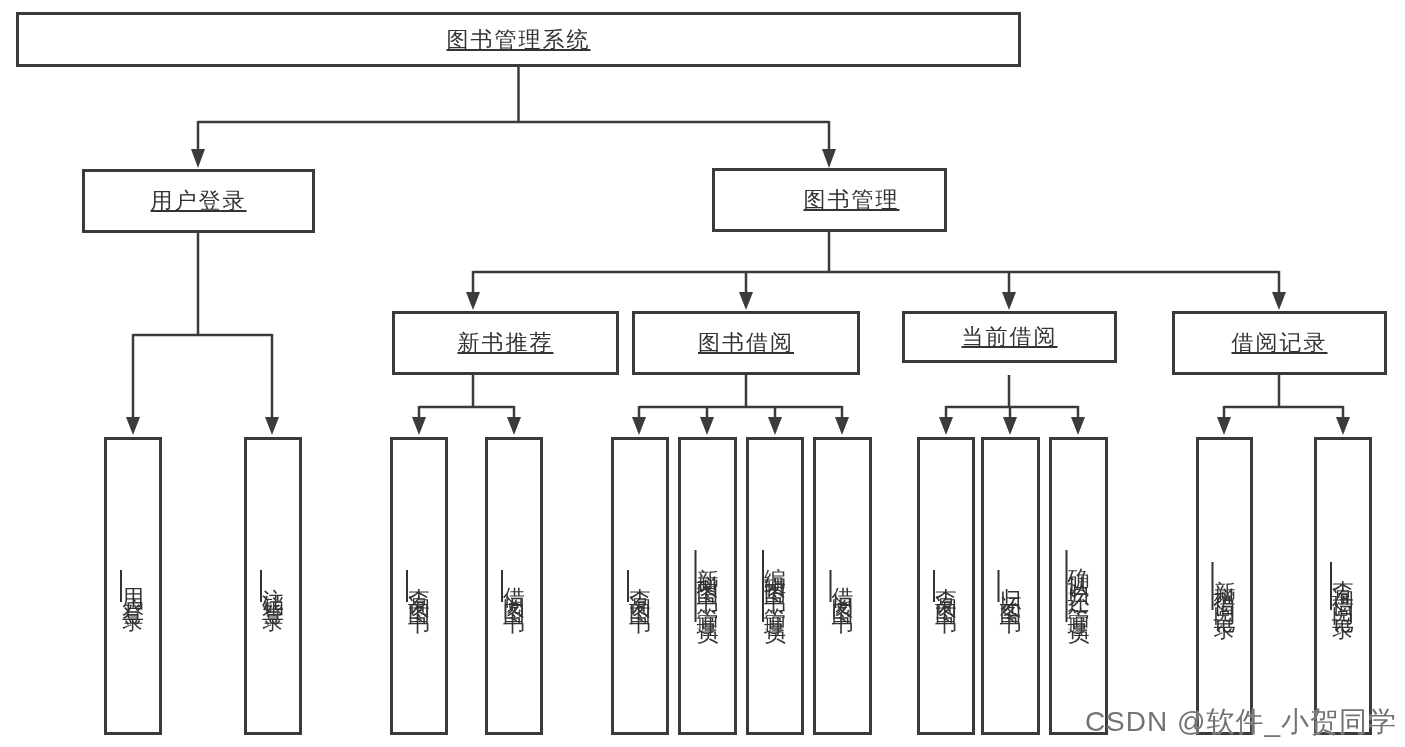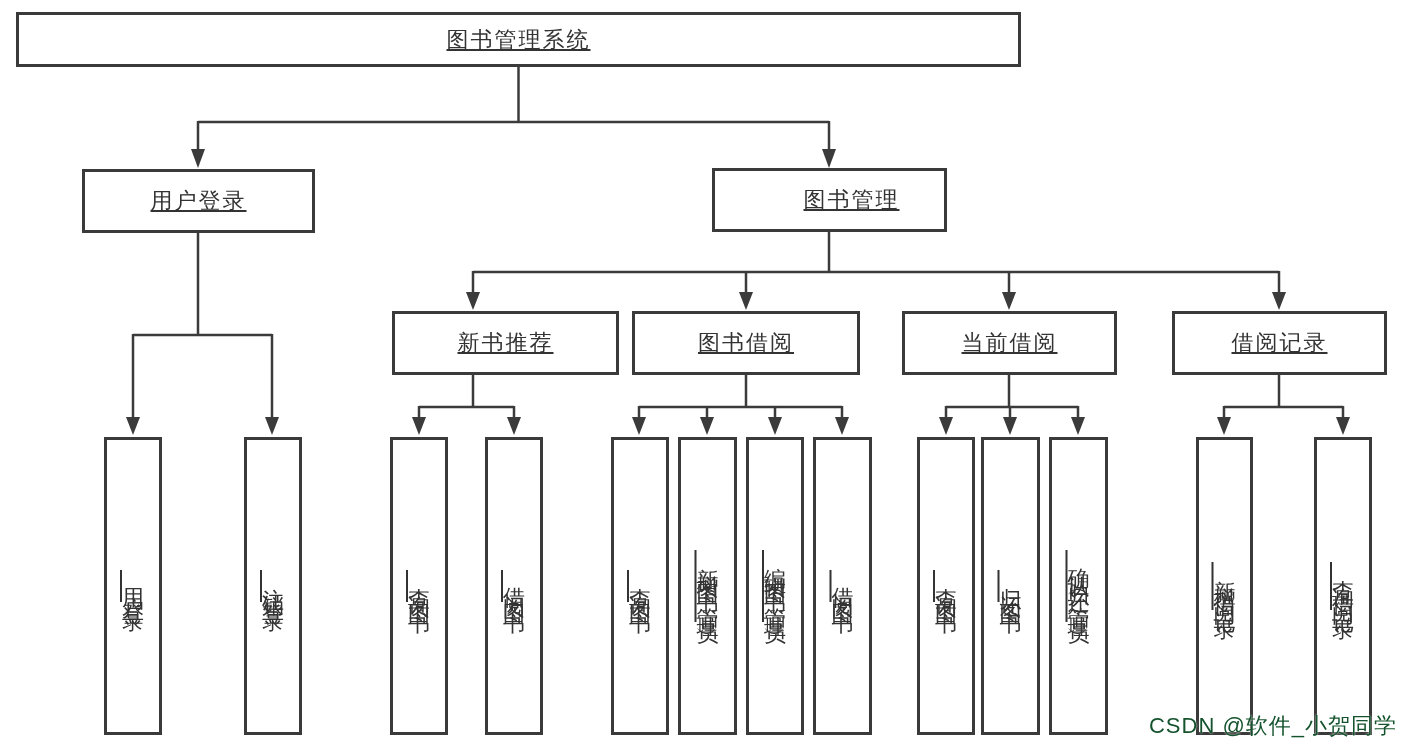--- a/index.html
+++ b/index.html
@@ -41,42 +41,42 @@
     font-size: 22px;
     line-height: 1;
     white-space: nowrap;
   }
   
   .n-root      { left: 16px;   top: 12px;  width: 1005px; height: 55px; }
   .n-userlogin { left: 82px;   top: 169px; width: 233px;  height: 64px; }
   .n-bookmgmt  { left: 712px;  top: 168px; width: 235px;  height: 64px; padding-left: 44px; }
   .n-newbook   { left: 360px;  top: 311px; width: 227px;  height: 64px; margin-left: 32px; }
   .n-borrowmod { left: 632px;  top: 311px; width: 228px;  height: 64px; }
-  .n-current   { left: 902px;  top: 311px; width: 215px;  height: 64px; }
+  .n-current   { left: 902px;  top: 311px; width: 215px;  height: 52px; }
   .n-records   { left: 1172px; top: 311px; width: 215px;  height: 64px; }
   .leaf { top: 437px; height: 298px; width: 58px; }
   .l-1  { left: 104px; }
   .l-2  { left: 244px; }
   .l-3  { left: 390px; }
   .l-4  { left: 485px; }
   .l-5  { left: 611px; }
   .l-6  { left: 678px; width: 59px; }
   .l-7  { left: 746px; }
   .l-8  { left: 813px; width: 59px; }
   .l-9  { left: 917px; }
   .l-10 { left: 981px; width: 59px; }
   .l-11 { left: 1049px; width: 59px; }
   .l-12 { left: 1196px; width: 57px; }
   .l-13 { left: 1314px; }
   .watermark {
     position: absolute;
     right: 8px;
     bottom: 6px;
-    font-size: 22px;
-    color: #14532d;
+    font-size: 28px;
+    color: #737373;
     letter-spacing: 1px;
     z-index: 3;
     text-shadow: 0 0 2px #ffffff;
   }
 </style>
 </head>
 <body>
 
 <div class="canvas">
 

